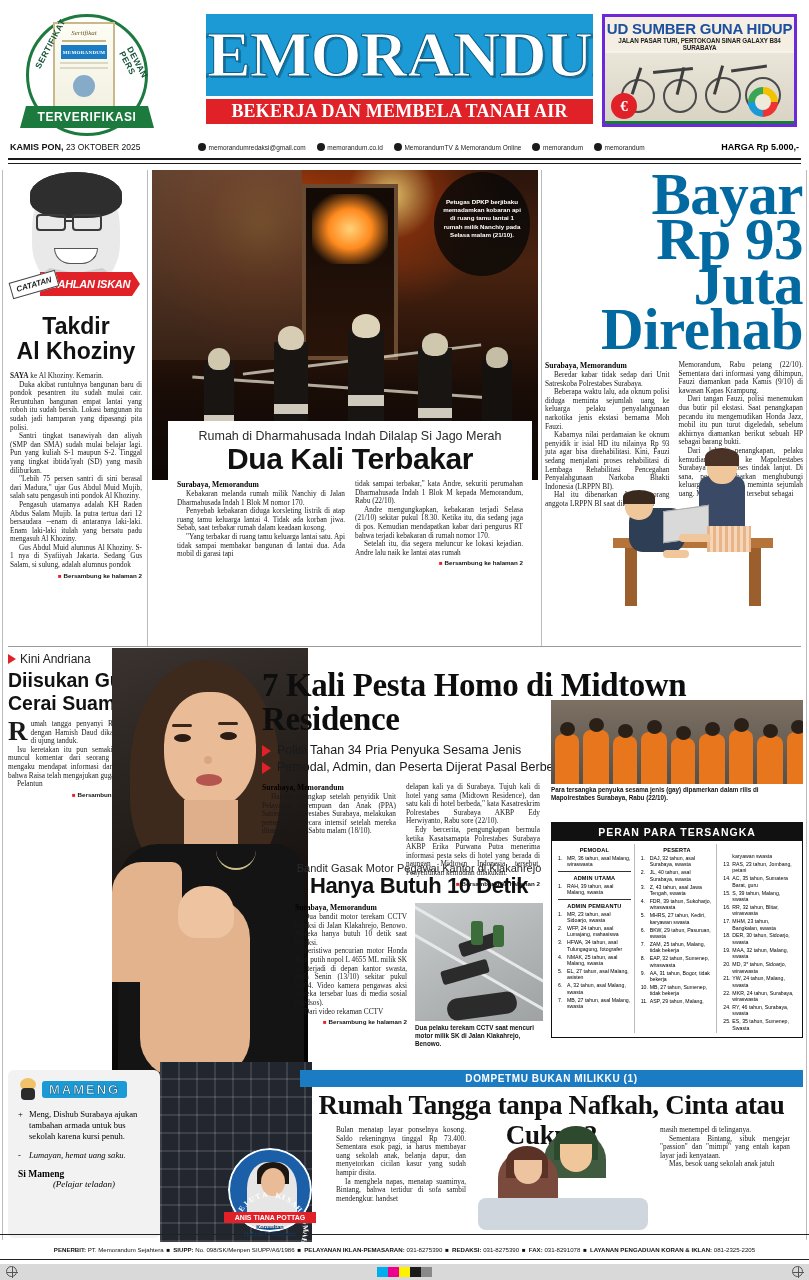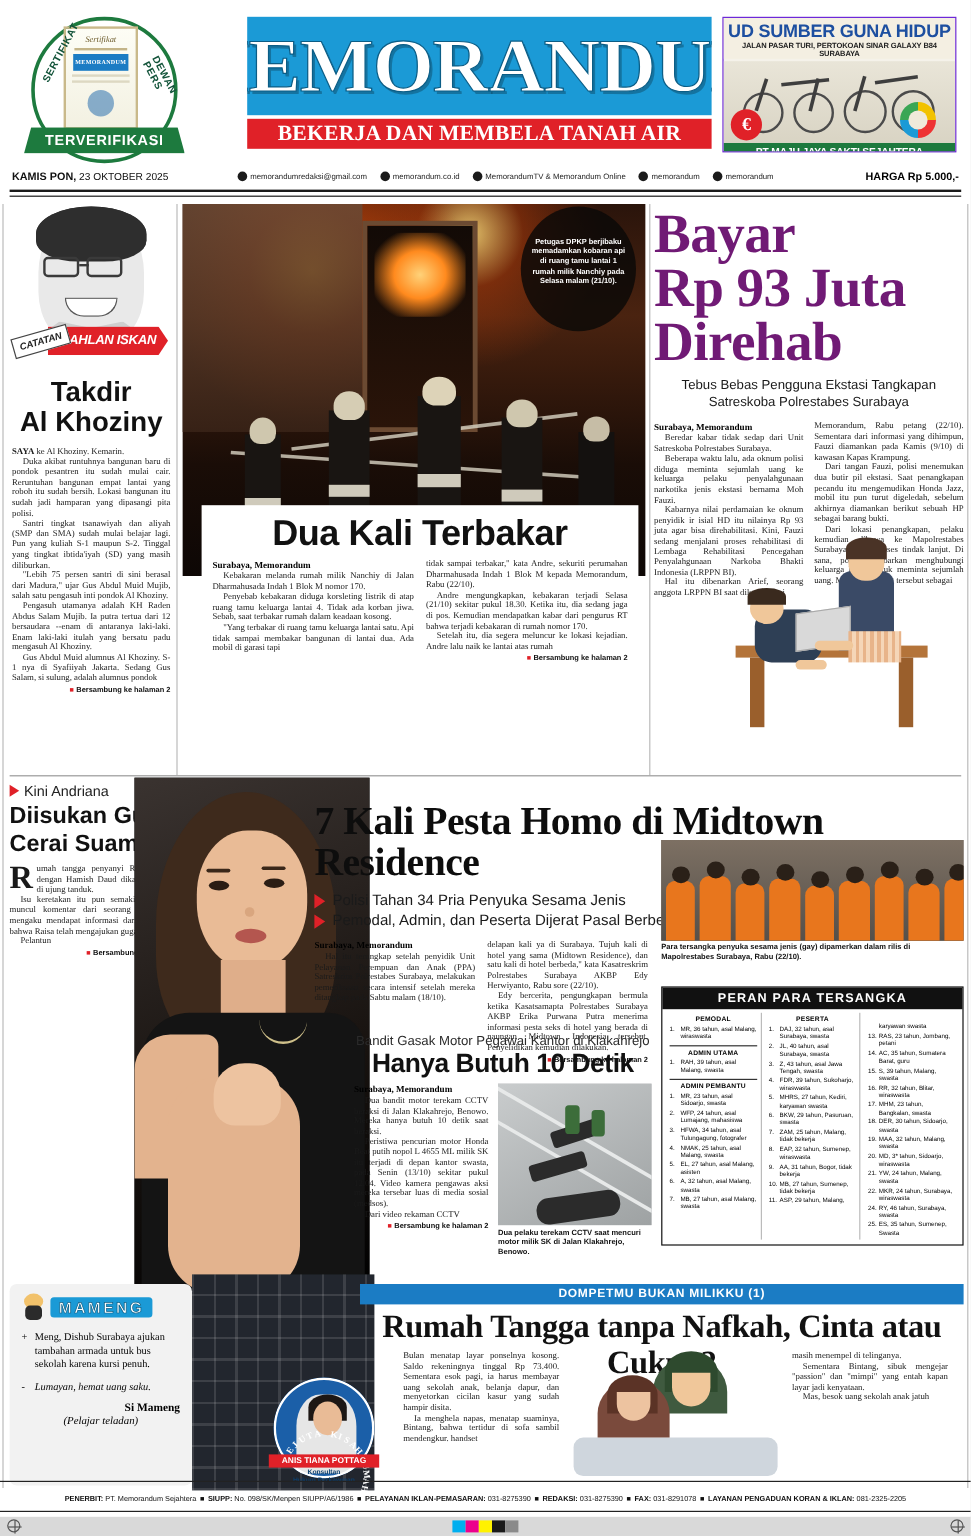--- a/index.html
+++ b/index.html
@@ -64,21 +64,21 @@
   .title-sub {
     background: #e02128; height: 25px; margin-top: 3px; display:flex;
     align-items:center; justify-content:center;
   }
   .title-sub span {
     font-family: "Liberation Serif", serif; font-weight: bold; color:#fff;
     font-size: 18px; letter-spacing: .2px;
   }
 
   .ad-box { position: absolute; right: 12px; top: 14px; width: 195px; height: 113px;
-    border: 1px solid #6d28d9; background: #f5f2ea; overflow:hidden; }
+    border: 3px solid #6d28d9; background: #f5f2ea; overflow:hidden; }
   .ad-hd { background:#f4efe2; text-align:center; padding-top:3px;}
   .ad-hd .l1 { font-family:"Liberation Sans",sans-serif; font-weight:bold; font-size:15px; color:#1d4fa0; letter-spacing:-.2px;}
   .ad-hd .l2 { font-family:"Liberation Sans",sans-serif; font-weight:bold; font-size:6.3px; color:#222; letter-spacing:-.1px;}
   .ad-img { position:relative; height:68px; margin-top:2px; background: linear-gradient(#e9e5d8,#d9d4c4); }
   .bike { position:absolute; border:2.5px solid #4b4b4b; border-radius:50%; }
   .bikefr { position:absolute; background:#3e3e3e; }
   .ad-circle { position:absolute; right:16px; bottom:4px; width:30px;height:30px;border-radius:50%;
     background: conic-gradient(#f2c200 0 25%, #e33 25% 50%, #1b9ad6 50% 75%, #3aa655 75% 100%);}
   .ad-circle:after{content:"";position:absolute;inset:7px;border-radius:50%;background:#efe9da;}
   .ad-euro { position:absolute; left:6px; bottom:2px; width:26px;height:26px;border-radius:50%;
@@ -172,22 +172,22 @@
   }
   .terbakar .k { font-family:"Liberation Sans",sans-serif; font-size:12.5px;
       text-align:center; color:#2b2b2b; }
   .terbakar .h { font-family:"Liberation Sans",sans-serif; font-weight:bold;
       font-size:30px; line-height:31px; text-align:center; color:#111; letter-spacing:-.4px;}
   .cols2 { display:flex; gap:10px; margin-top:6px; }
   .cols2 > div { flex:1; }
 
   
   .bayar { position:absolute; left:545px; top:172px; width:258px; }
-  .bayar h1 { font-family:"Liberation Serif",serif; font-weight:bold; font-size:46px;
-     line-height:45px; text-align:left; color:#701a75; letter-spacing:-.5px;}
+  .bayar h1 { font-family:"Liberation Serif",serif; font-weight:bold; font-size:59px;
+     line-height:45px; text-align:right; color:#0369a1; letter-spacing:-.5px;}
   .bayar .sub { font-family:"Liberation Sans",sans-serif; font-size:11px;
      line-height:13.5px; text-align:center; margin-top:8px; color:#1a1a1a;}
   .bayar-cols { display:flex; gap:9px; margin-top:9px; position:relative;}
   .bayar-cols > div { flex:1; }
   .illus { position:absolute; left:58px; top:270px; width:200px; height:170px; }
   .il-desk { position:absolute; left:10px; top:96px; width:160px; height:10px; background:#b4743a;}
   .il-desk2 { position:absolute; left:22px; top:106px; width:12px; height:58px; background:#9a5f2c;}
   .il-desk3 { position:absolute; left:146px; top:106px; width:12px; height:58px; background:#9a5f2c;}
   .il-body1 { position:absolute; left:96px; top:34px; width:46px; height:66px; background:#3a4a66; border-radius:10px 10px 0 0;}
   .il-head1 { position:absolute; left:104px; top:10px; width:30px; height:32px; background:#f0c79a; border-radius:50% 50% 46% 46%;}
@@ -295,21 +295,21 @@
       font-weight:bold; font-size:13px; letter-spacing:2px; padding:1px 7px; border-radius:3px;
       -webkit-text-stroke:.6px #0a5d85;}
   .mameng-mascot { width:20px; height:22px; position:relative;}
   .mm-h { position:absolute; left:2px; top:0; width:16px;height:13px;background:#f2c26b;border-radius:50%;}
   .mm-b { position:absolute; left:3px; top:10px; width:14px;height:12px;background:#2b2b2b;border-radius:4px;}
   .mameng ul { list-style:none; margin-top:9px; }
   .mameng li { font-family:"Liberation Serif",serif; font-size:8.6px; line-height:11px;
       display:flex; gap:4px; margin-bottom:8px;}
   .mameng li .s { width:7px; flex:none; }
   .mameng li.it { font-style:italic; }
-  .mameng .sig { text-align:right; font-family:"Liberation Serif",serif; font-weight:bold;
+  .mameng .sig { text-align:left; font-family:"Liberation Serif",serif; font-weight:bold;
       font-size:9.5px; margin-top:0;}
   .mameng .sig2 { text-align:center; font-family:"Liberation Serif",serif; font-style:italic;
       font-size:9px; }
   .plaid { position:absolute; left:160px; top:1062px; width:152px; height:180px;
       background:
         repeating-linear-gradient(0deg, rgba(255,255,255,.12) 0 2px, rgba(0,0,0,0) 2px 18px),
         repeating-linear-gradient(90deg, rgba(255,255,255,.12) 0 2px, rgba(0,0,0,0) 2px 18px),
         #22262e; }
 
   
@@ -510,20 +510,21 @@
     <div class="ff-s" style="left:266px; bottom:6px; width:34px; height:15px;"></div>
     <div class="ff-s" style="left:266px; bottom:62px; width:34px; height:10px;"></div>
 
     <div class="ff" style="left:330px; width:30px; height:120px; background:#14110f;"></div>
     <div class="ff-h" style="left:334px; bottom:112px; width:22px; height:21px; background:#c6bda6;"></div>
 
     <div class="fire-caption">Petugas DPKP berjibaku memadamkan kobaran api di ruang tamu lantai 1 rumah milik Nanchiy pada Selasa malam (21/10).</div>
   </div>
 
   <div class="terbakar">
+    <div class="k">Rumah di Dharmahusada Indah Dilalap Si Jago Merah</div>
     <div class="h">Dua Kali Terbakar</div>
     <div class="cols2">
       <div>
         <div class="byline">Surabaya, Memorandum</div>
         <div class="body-txt">
           <p>Kebakaran melanda rumah milik Nanchiy di Jalan Dharmahusada Indah 1 Blok M nomor 170.</p>
           <p>Penyebab kebakaran diduga korsleting listrik di atap ruang tamu keluarga lantai 4. Tidak ada korban jiwa. Sebab, saat terbakar rumah dalam keadaan kosong.</p>
           <p>"Yang terbakar di ruang tamu keluarga lantai satu. Api tidak sampai membakar bangunan di lantai dua. Ada mobil di garasi tapi</p>
         </div>
       </div>
@@ -537,24 +538,20 @@
       </div>
     </div>
   </div>
 
   <div class="bayar">
     <h1>
       <div>Bayar</div>
       <div>Rp 93 Juta</div>
       <div>Direhab</div>
     </h1>
-    <div class="sub">
-      <div>Tebus Bebas Pengguna Ekstasi Tangkapan</div>
-      <div>Satreskoba Polrestabes Surabaya</div>
-    </div>
     <div class="bayar-cols">
       <div>
         <div class="byline">Surabaya, Memorandum</div>
         <div class="body-txt">
           <p>Beredar kabar tidak sedap dari Unit Satreskoba Polrestabes Surabaya.</p>
           <p>Beberapa waktu lalu, ada oknum polisi diduga meminta sejumlah uang ke keluarga pelaku penyalahgunaan narkotika jenis ekstasi bernama Moh Fauzi.</p>
           <p>Kabarnya nilai perdamaian ke oknum penyidik ir isial HD itu nilainya Rp 93 juta agar bisa direhabilitasi. Kini, Fauzi sedang menjalani proses rehabilitasi di Lembaga Rehabilitasi Pencegahan Penyalahgunaan Narkoba Bhakti Indonesia (LRPPN BI).</p>
           <p>Hal itu dibenarkan Arief, seorang anggota LRPPN BI saat dikonfirmasi</p>
         </div>
       </div>

